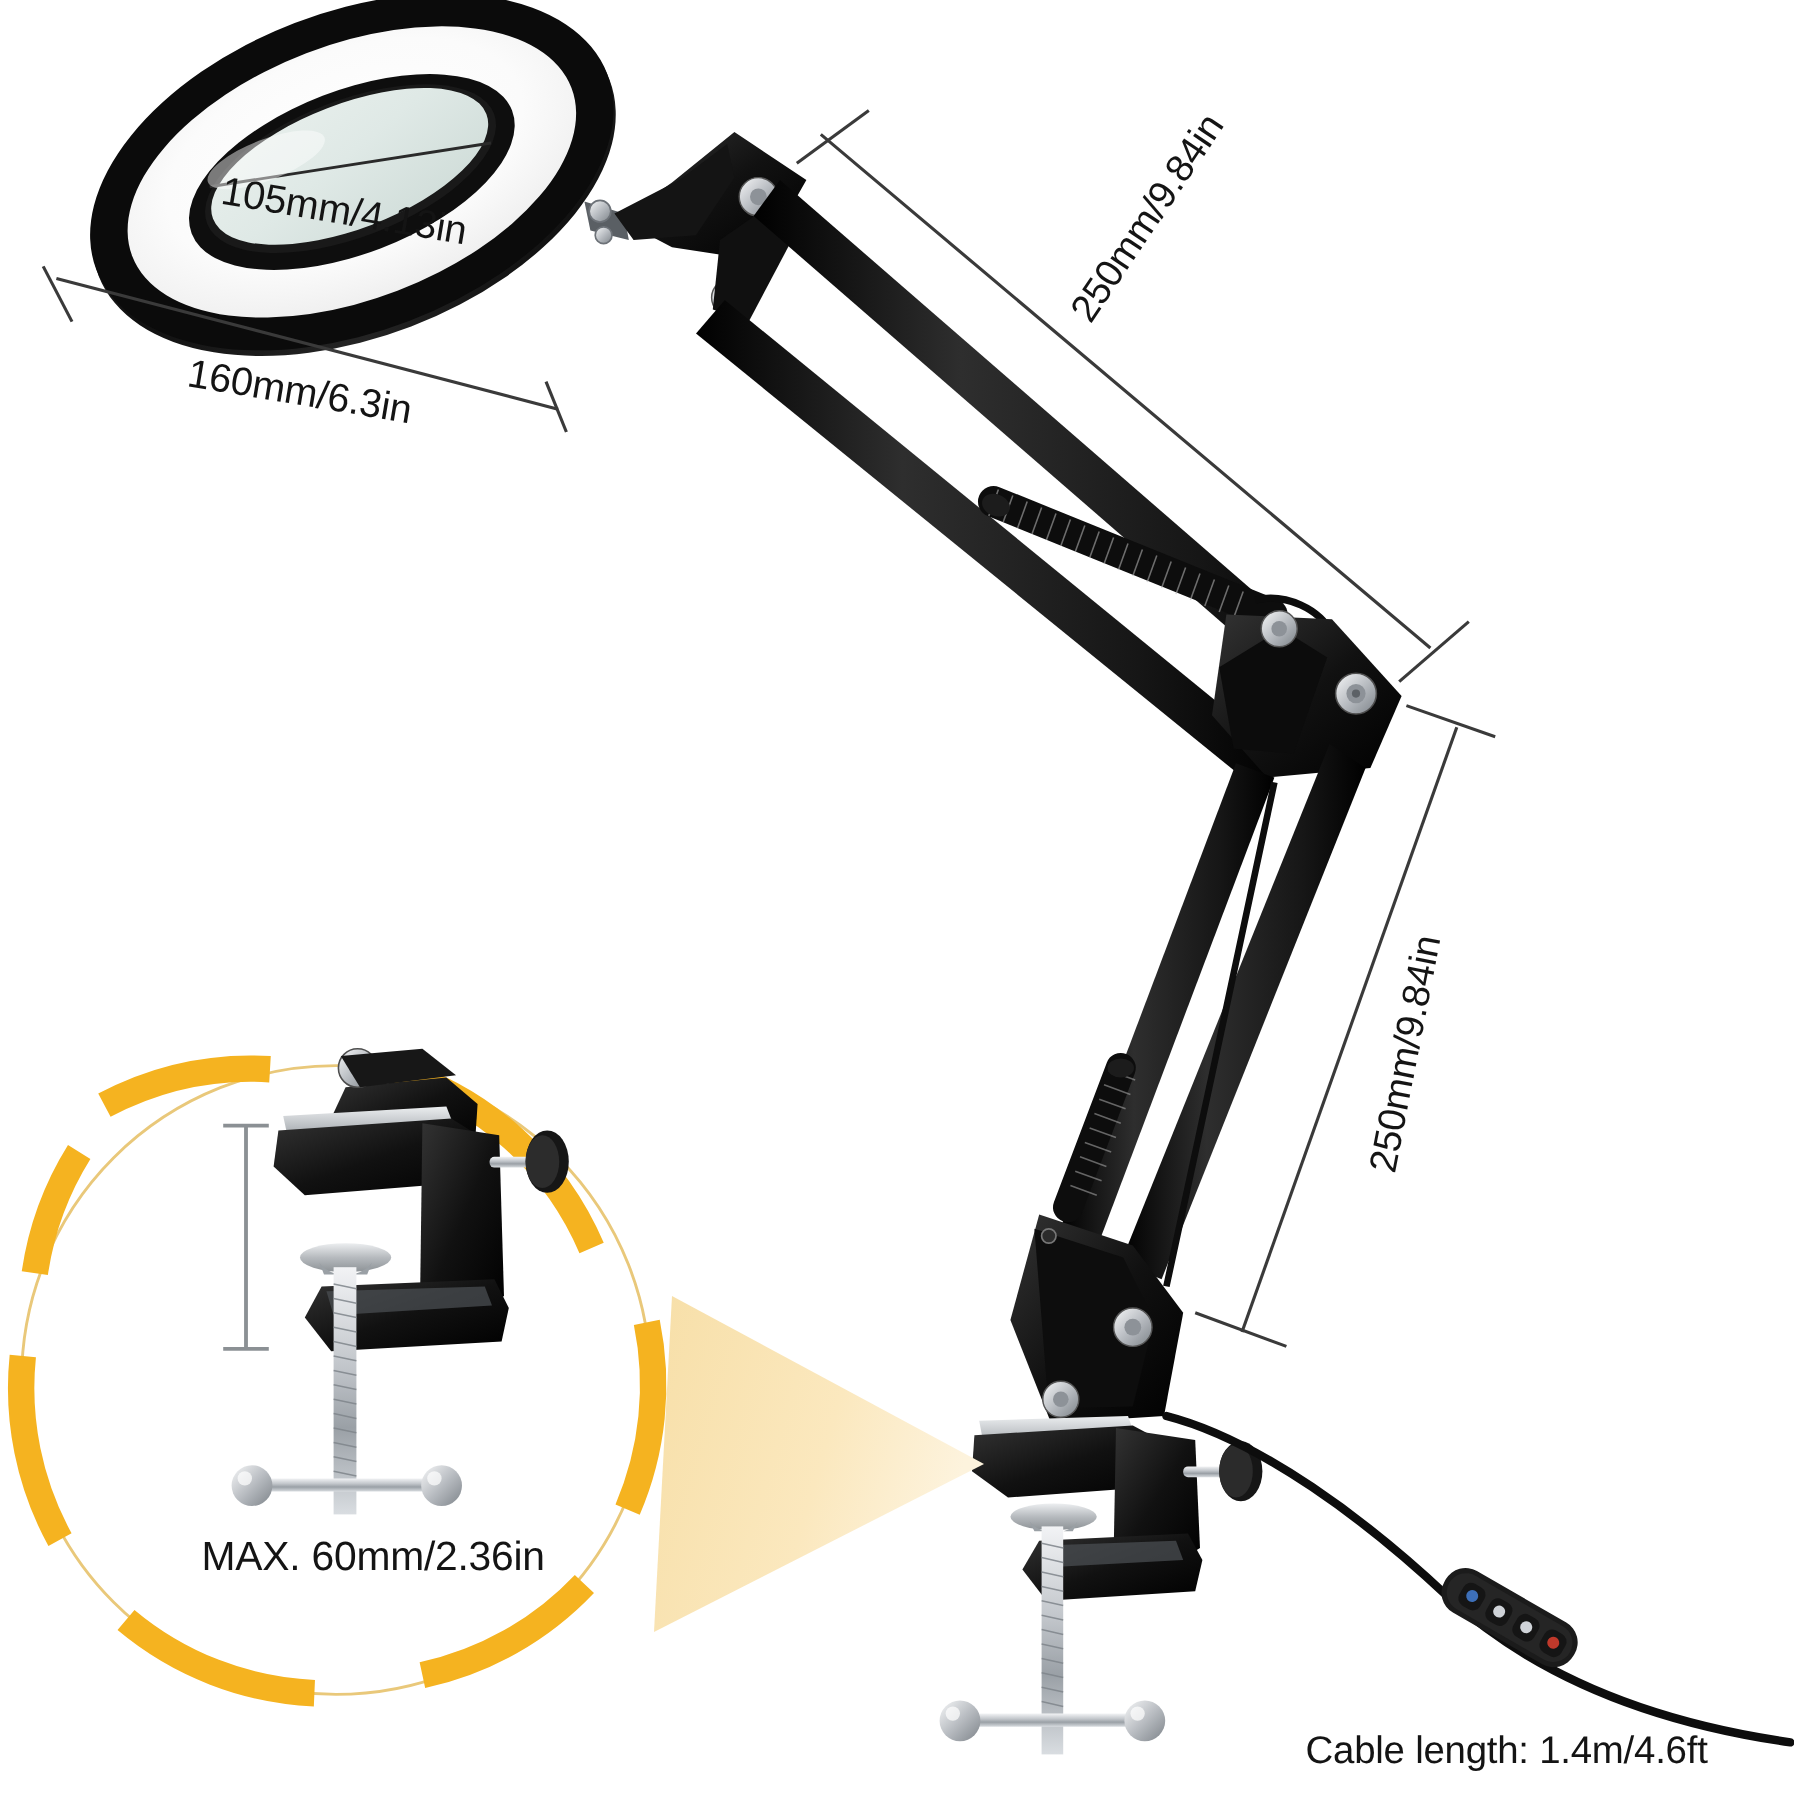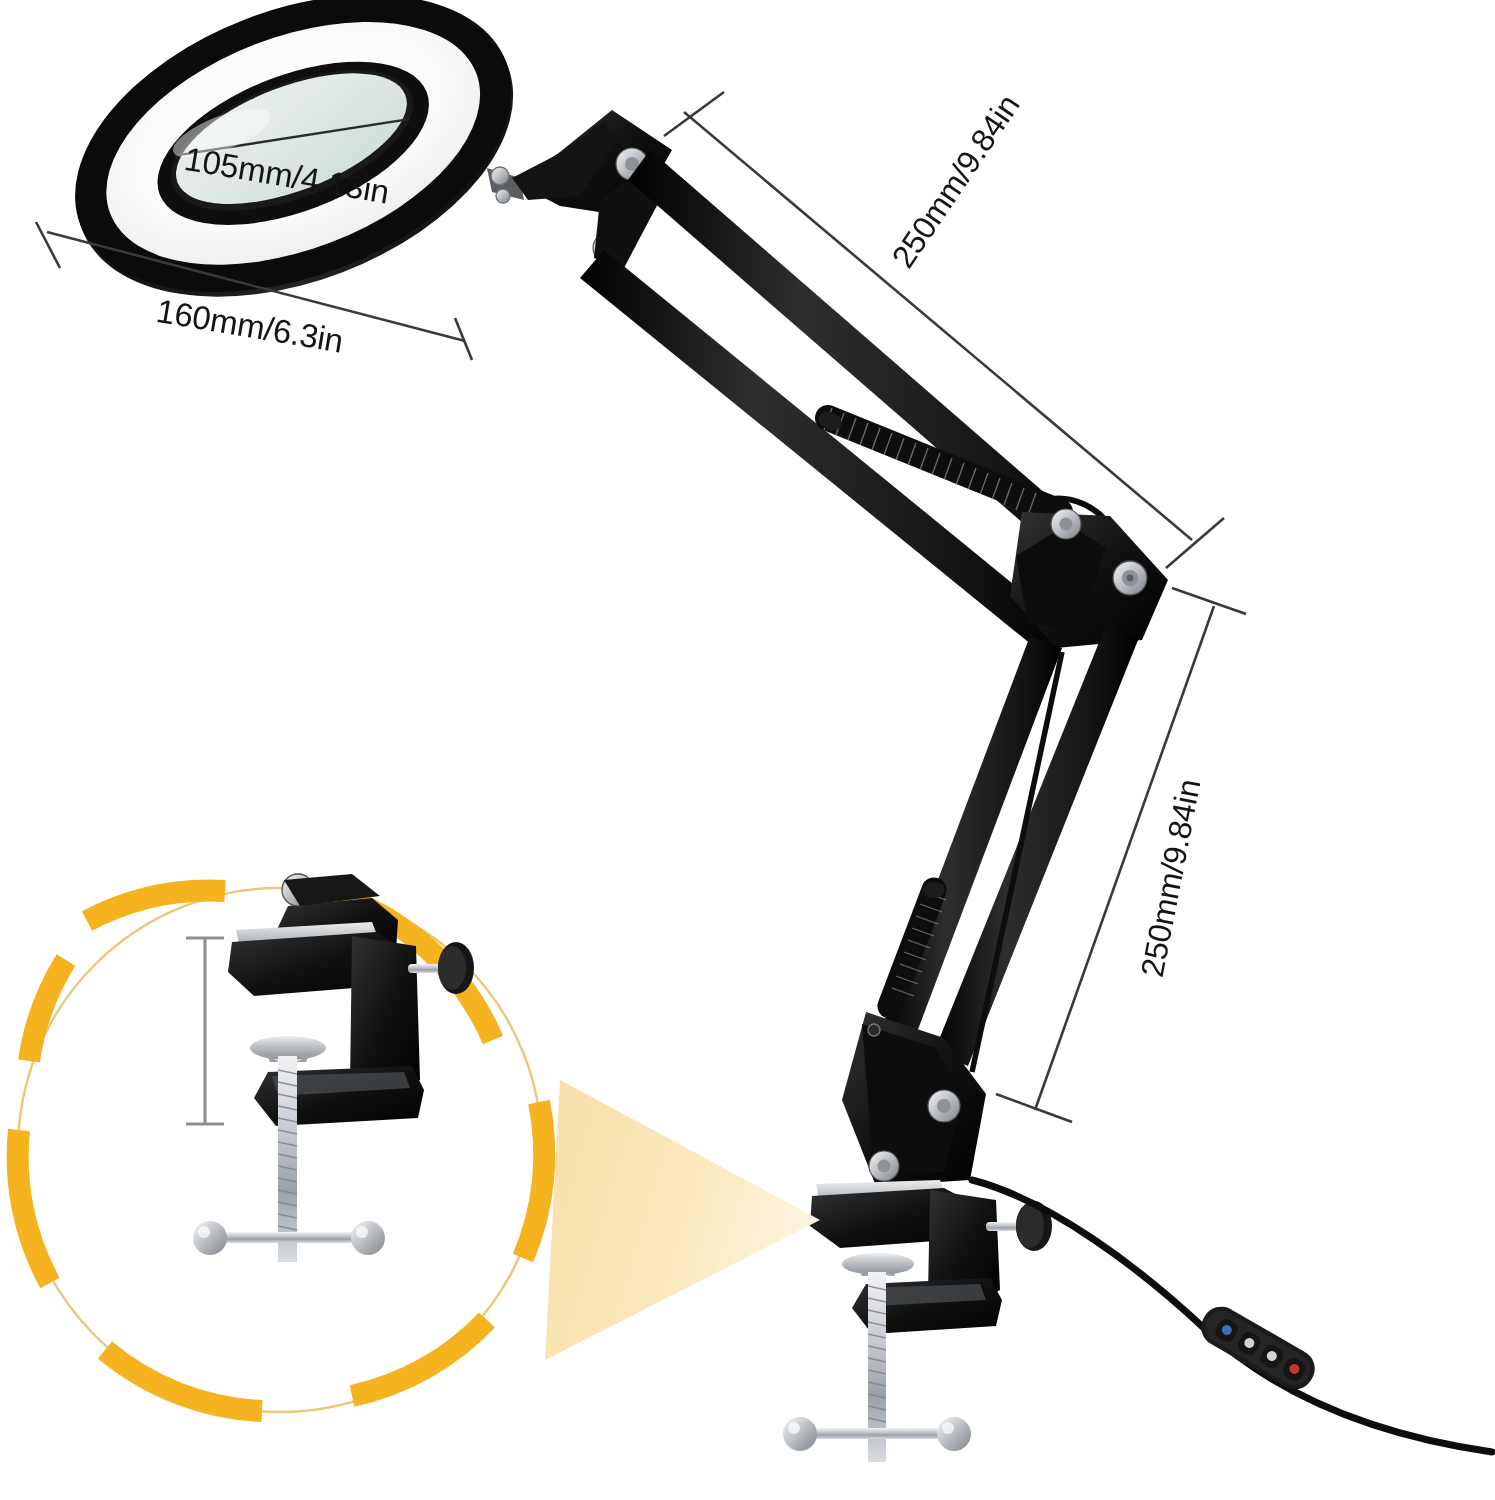--- a/index.html
+++ b/index.html
@@ -348,15 +348,17 @@
   </svg>
 
   <div class="dimlabel" id="label-lens">105mm/4.13in</div>
 
   <div class="dimlabel" id="label-outer">160mm/6.3in</div>
 
   <div class="dimlabel" id="label-arm-upper">250mm/9.84in</div>
 
   <div class="dimlabel" id="label-arm-vert">250mm/9.84in</div>
 
-
+  <div class="dimlabel" id="label-clamp">MAX. 60mm/2.36in</div>
+
+  <div class="dimlabel" id="label-cable">Cable length: 1.4m/4.6ft</div>
 
 </div>
 
 </body></html>

